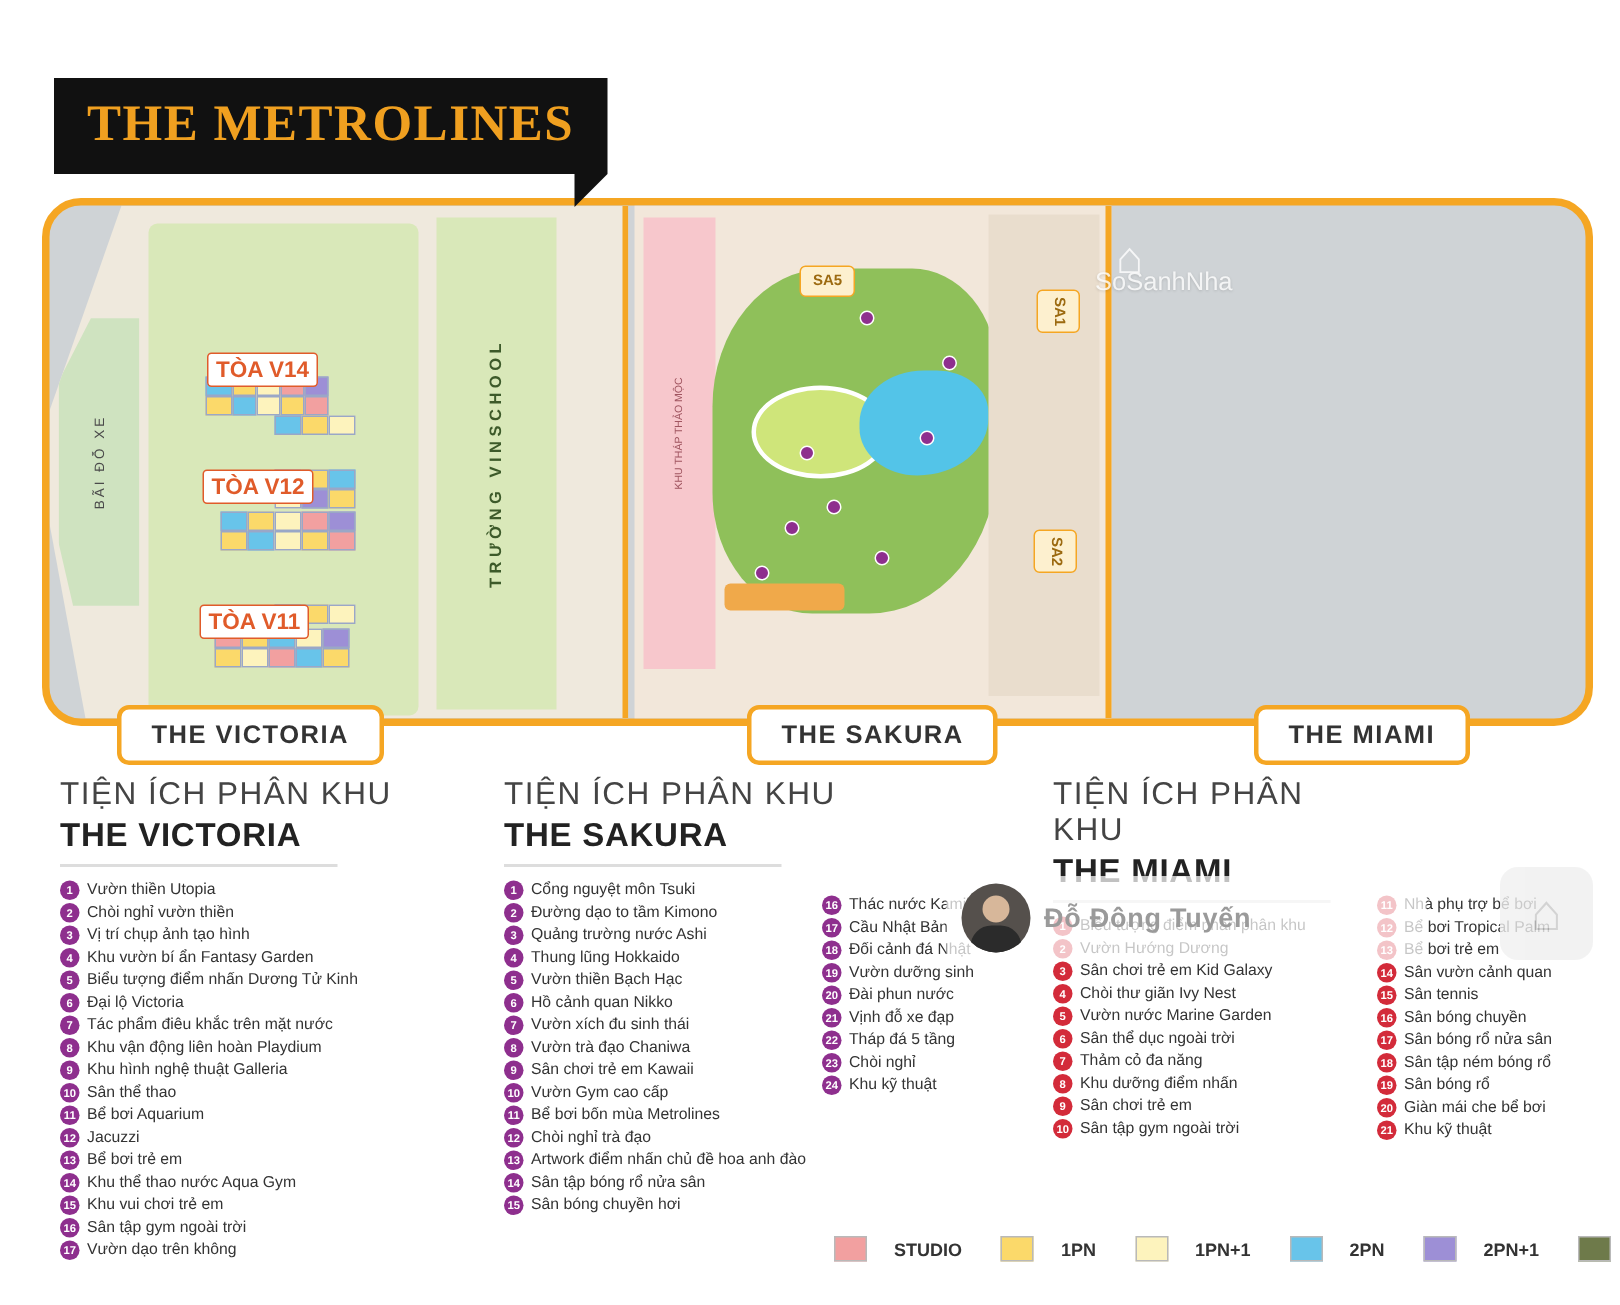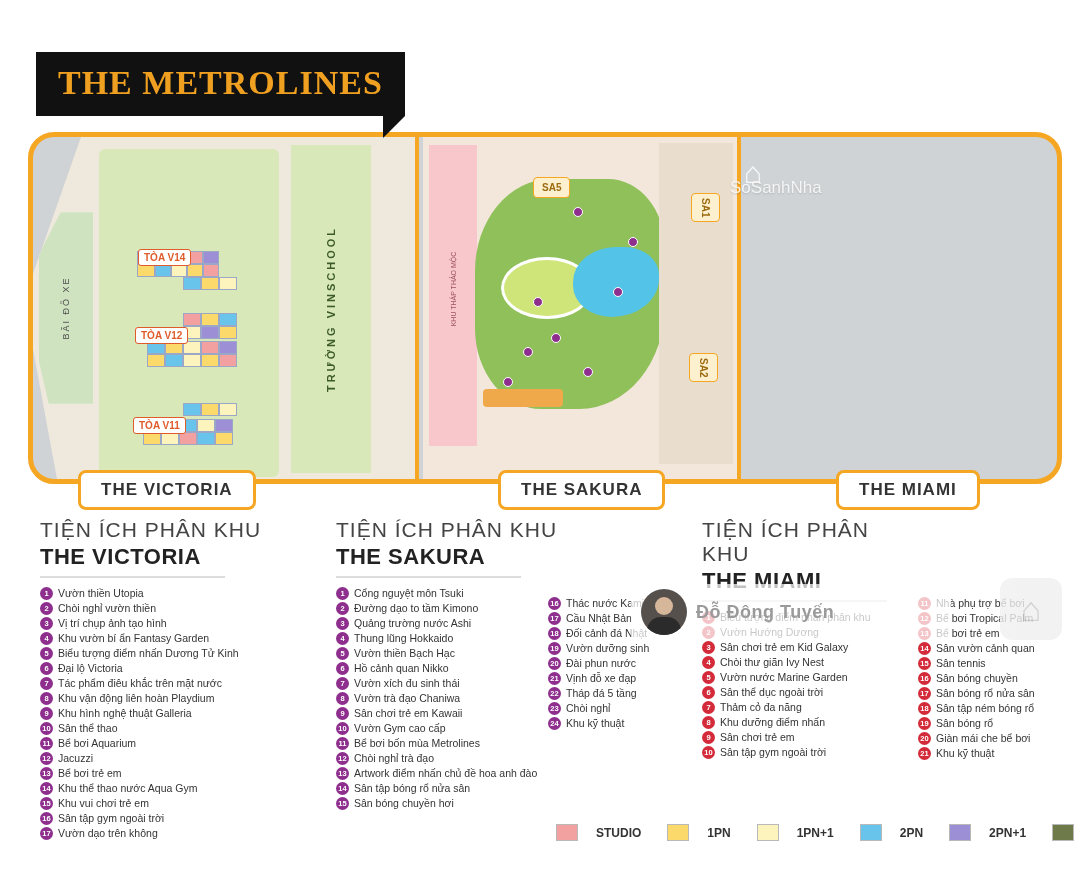--- a/index.html
+++ b/index.html
@@ -70,22 +70,22 @@
     background: #d9e8b9;
   }
   .vinschool span {
     position: absolute; left: 50%; top: 50%;
     transform: translate(-50%,-50%) rotate(-90deg);
     font-size: 11px; letter-spacing: 3px; color: #3d5a2a; white-space: nowrap; font-weight: bold;
   }
   .tower-tag {
     position: absolute;
     background: #ffffff; border: 1.5px solid #e05b2a; color: #e05b2a;
-    font-size: 10px; font-weight: bold; border-radius: 3px;
-    padding: 2px 5px; white-space: nowrap; z-index: 4; margin-top: 14px;
+    font-size: 15px; font-weight: bold; border-radius: 3px;
+    padding: 2px 5px; white-space: nowrap; z-index: 4;
   }
   .blk {
     position: absolute; border: 1px solid #9aa7c7;
   }
 
   
   .z-sakura {
     left: 390px; top: 0; width: 318px; height: 100%;
     background: #f2e7da;
     border-right: 4px solid #f5a623;

